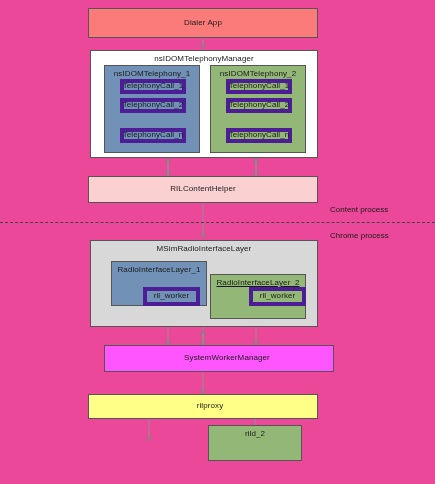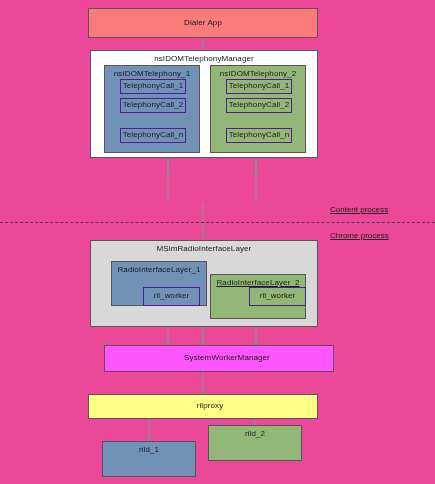--- a/index.html
+++ b/index.html
@@ -43,35 +43,34 @@
   .fill-salmon    { background: #fb7b7b; }
   .fill-pink      { background: #fbd0d0; }
   .fill-blue      { background: #7191b6; }
   .fill-green     { background: #93b776; }
   .fill-white     { background: #ffffff; }
   .fill-gray      { background: #d8d8d8; }
   .fill-magenta   { background: #ff55ff; }
   .fill-yellow    { background: #ffff88; }
 
   .leaf {
-    border: 1px solid #4c1d95;
+    border: 4px solid #4c1d95;
   }
 
   
   .divider {
     position: absolute;
     border-top: 1px dashed #444444;
     height: 0;
   }
   .proc-label {
     position: absolute;
     font-size: 8px;
     color: #1a1a1a;
     white-space: nowrap;
-    text-decoration: underline;
   }
 
   
   #arrows {
     position: absolute;
     left: 0;
     top: 0;
     width: 435px;
     height: 484px;
     pointer-events: none;
@@ -147,20 +146,23 @@
   <div class="box mid-label leaf fill-green" style="left:226px; top:79px; width:66px; height:15px;">
     <span>TelephonyCall_1</span>
   </div>
   <div class="box mid-label leaf fill-green" style="left:226px; top:98px; width:66px; height:15px;">
     <span>TelephonyCall_2</span>
   </div>
   <div class="box mid-label leaf fill-green" style="left:226px; top:128px; width:66px; height:15px;">
     <span>TelephonyCall_n</span>
   </div>
 
+  <div class="box mid-label fill-pink" style="left:88px; top:176px; width:230px; height:27px;">
+    <span>RILContentHelper</span>
+  </div>
 
   <div class="divider" style="left:0px; top:222px; width:435px;"></div>
   <div class="proc-label" style="left:330px; top:205px;">Content process</div>
   <div class="proc-label" style="left:330px; top:231px;">Chrome process</div>
 
   <div class="box top-label fill-gray" style="left:90px; top:240px; width:228px; height:87px;">
     <span>MSimRadioInterfaceLayer</span>
   </div>
 
   <div class="box top-label fill-blue" style="left:111px; top:261px; width:96px; height:45px;">
@@ -178,20 +180,17 @@
   </div>
 
   <div class="box mid-label fill-magenta" style="left:104px; top:345px; width:230px; height:27px;padding-left:16px;">
     <span>SystemWorkerManager</span>
   </div>
 
   <div class="box mid-label fill-yellow" style="left:88px; top:394px; width:230px; height:25px;padding-left:14px;">
     <span>rilproxy</span>
   </div>
 
-  <div class="box top-label fill-blue" style="left:102px; top:441px; width:94px; height:36px;">
-    <span>rild_1</span>
-  </div>
   <div class="box top-label fill-green" style="left:208px; top:425px; width:94px; height:36px;">
     <span>rild_2</span>
   </div>
 
 </div>
 
 </body></html>

